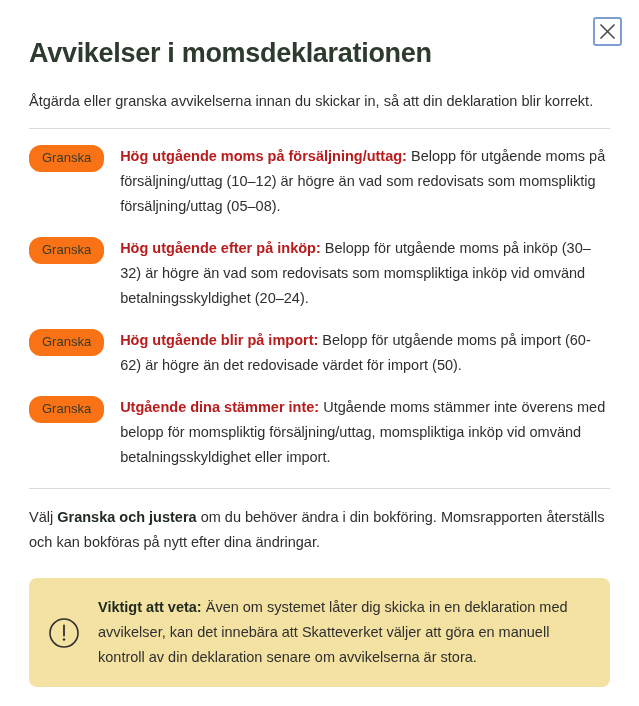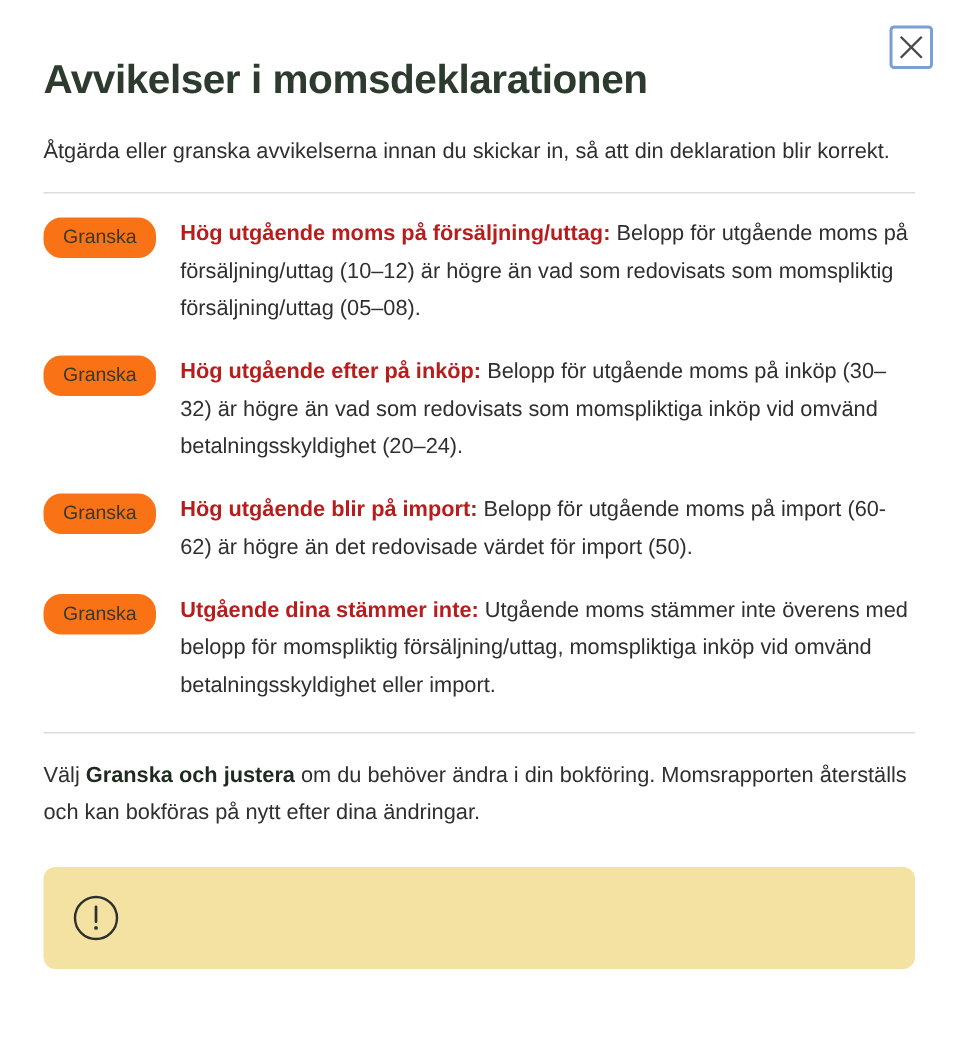--- a/index.html
+++ b/index.html
@@ -204,20 +204,21 @@
     <p class="note"><span>Välj </span><b>Granska och justera</b><span> om du behöver ändra i din bokföring. Momsrapporten återställs och kan bokföras på nytt efter dina ändringar.</span></p>
 
     <div class="callout">
       <span class="callout-icon">
         <svg width="32" height="32" viewBox="0 0 32 32">
           <circle cx="16" cy="16" r="14" fill="none" stroke="#2f2f2f" stroke-width="1.6"></circle>
           <line x1="16" y1="8.5" x2="16" y2="18.5" stroke="#2f2f2f" stroke-width="1.8" stroke-linecap="round"></line>
           <circle cx="16" cy="22.6" r="1.25" fill="#2f2f2f"></circle>
         </svg>
       </span>
+      <span class="callout-text"><b>Viktigt att veta:</b><span> Även om systemet låter dig skicka in en deklaration med avvikelser, kan det innebära att Skatteverket väljer att göra en manuell kontroll av din deklaration senare om avvikelserna är stora.</span></span>
     </div>
 
   </div>
 
   <div class="footer">
     
     
   </div>
 
 </div>

